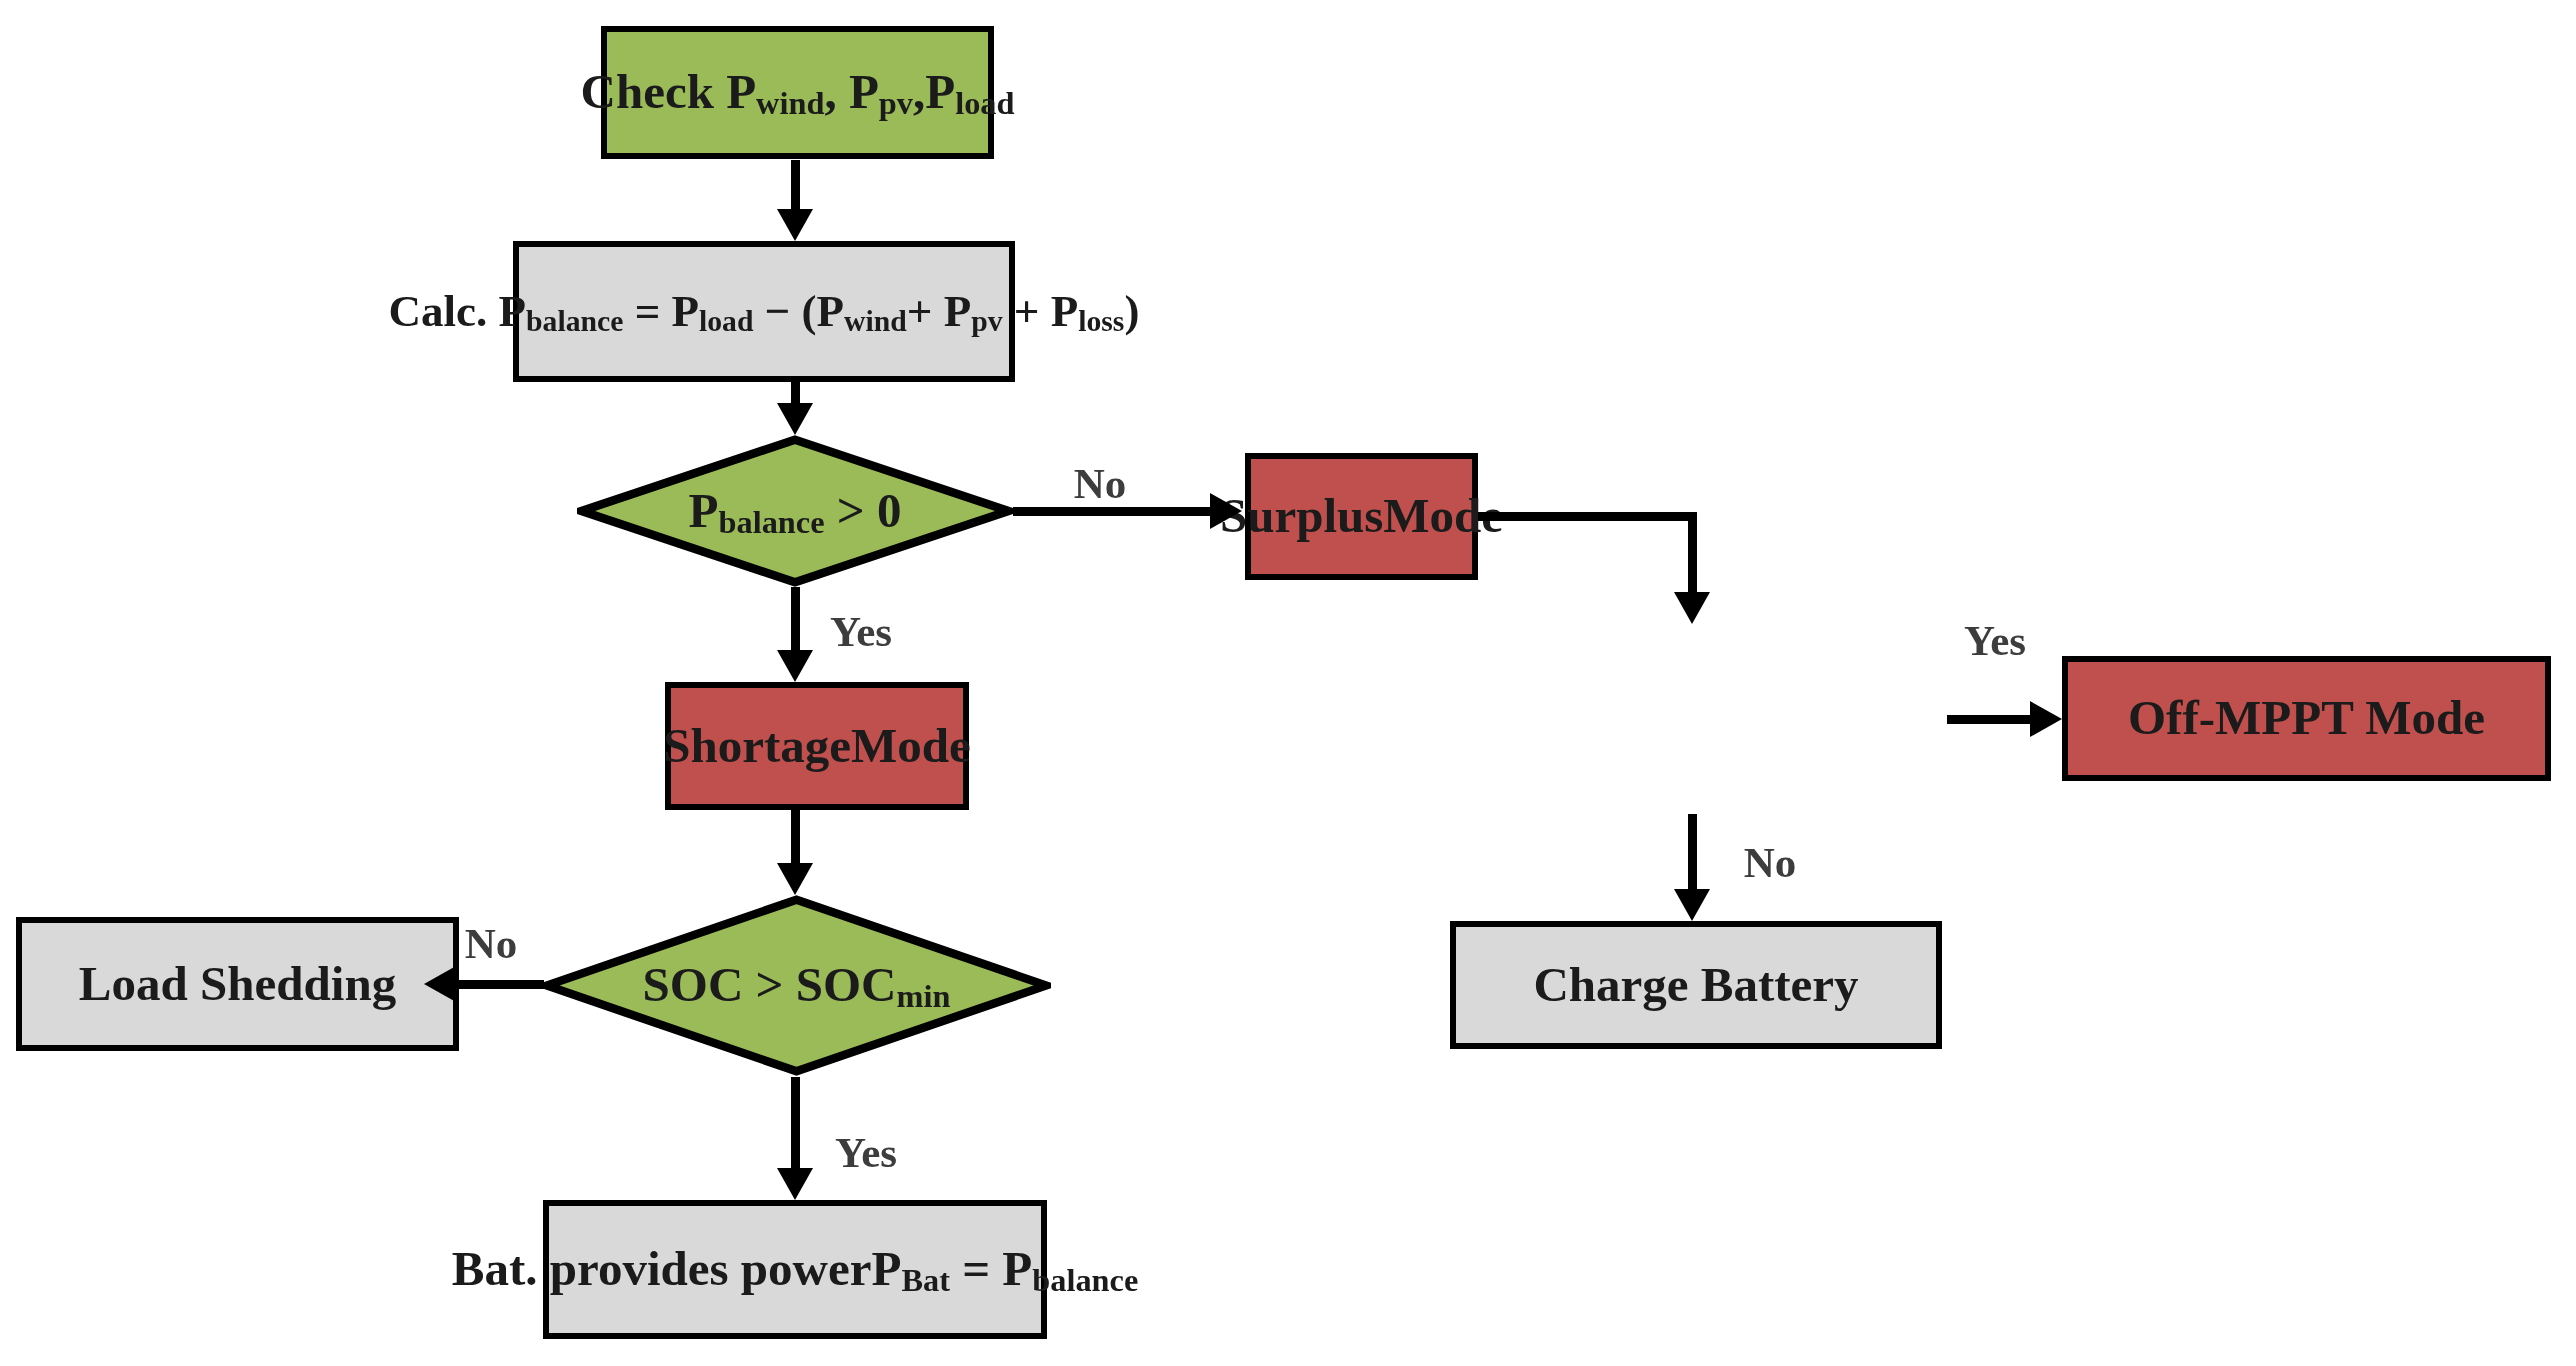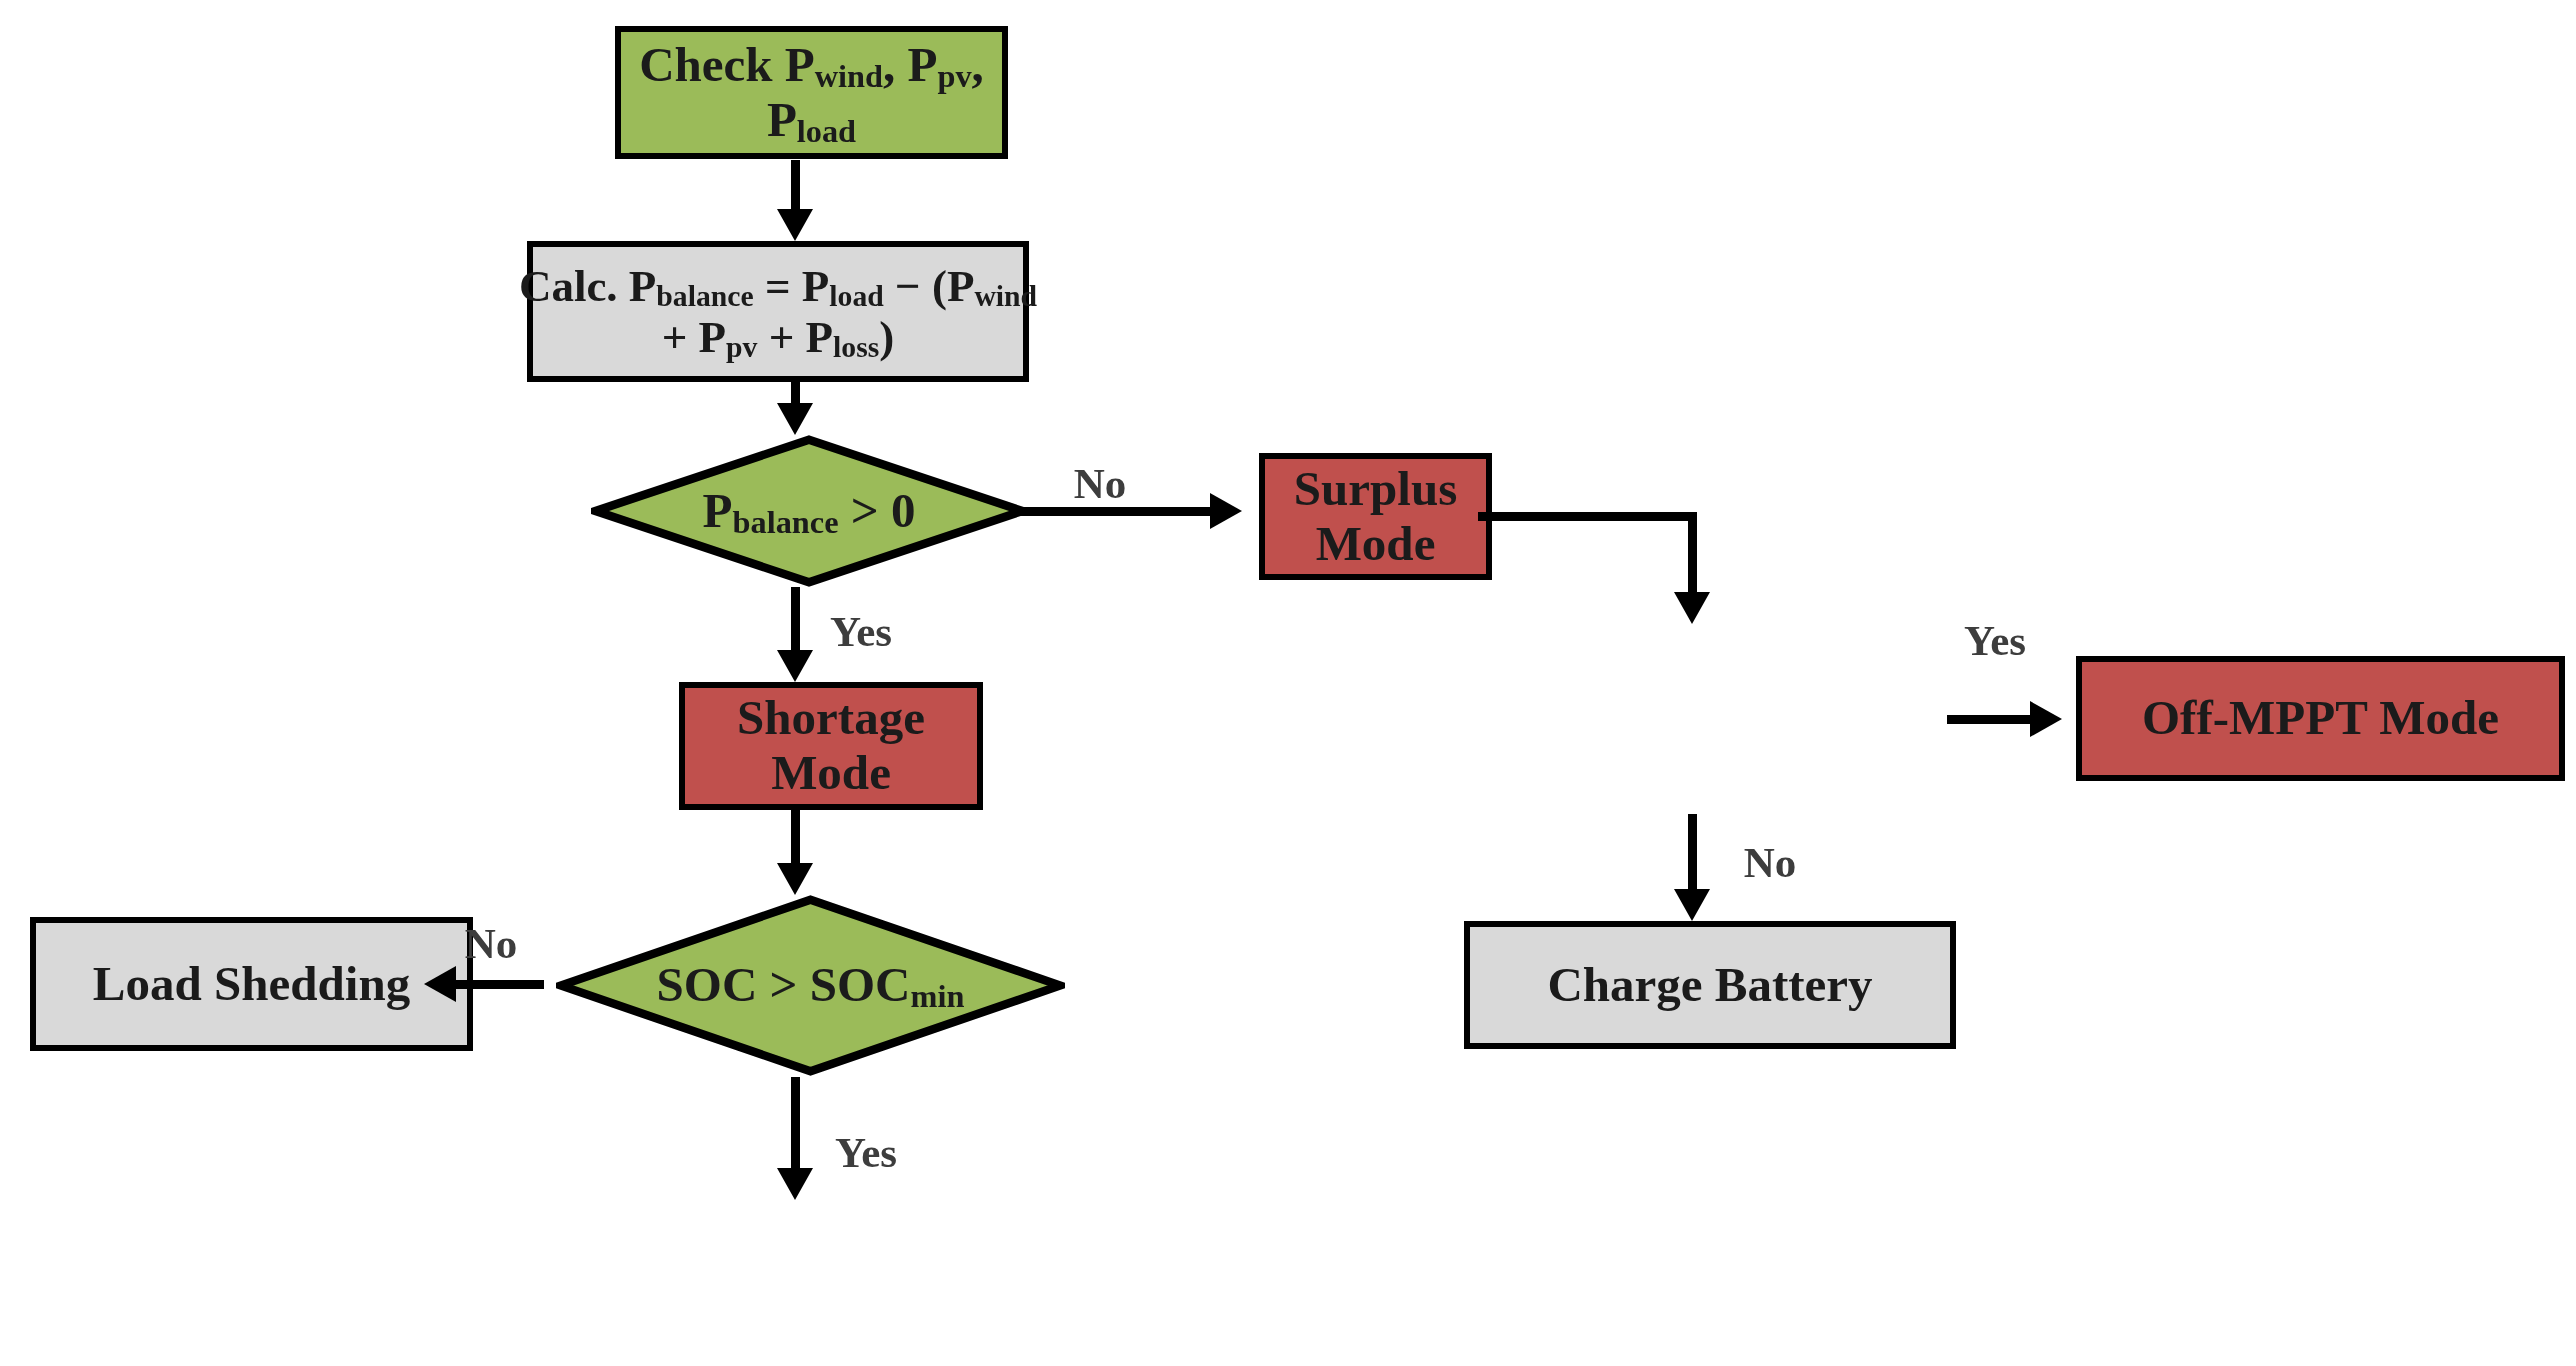--- a/index.html
+++ b/index.html
@@ -15,28 +15,27 @@
   html,body{background:var(--canvas-bg);}
   #canvas{
     position:relative;
     width:2576px;height:1367px;
     background:var(--canvas-bg);
     font-family:"Liberation Serif","DejaVu Serif",serif;
     overflow:hidden;
   }
   .node{
     position:absolute;
-    display:flex;flex-direction:column;
+    display:flex;flex-direction:row;
     align-items:center;justify-content:center;
     text-align:center;
     font-weight:700;
     color:var(--node-text);
     font-size:49px;
     line-height:1.12;
-    margin-left:14px;
   }
   .box{border:6.6px solid var(--border);}
   .fill-green{background:var(--process-green);}
   .fill-red{background:var(--mode-red);}
   .fill-gray{background:var(--neutral-gray);}
   .diamond{border:none;background:transparent;}
   .diamond svg{position:absolute;left:0;top:0;width:100%;height:100%;}
   .diamond polygon{fill:var(--process-green);stroke:var(--border);stroke-width:9;stroke-linejoin:miter;}
   .dlabel{position:relative;z-index:2;}
   .nl{white-space:nowrap;}
@@ -102,20 +101,24 @@
     <svg viewBox="0 0 542 193" preserveAspectRatio="none">
       <polygon points="271,5 537,96.5 271,188 5,96.5"></polygon>
     </svg>
     <div class="dlabel nl">SOC &gt; SOC<sub>min</sub></div>
   </div>
 
   <div class="node box fill-gray" style="left:16px;top:917px;width:443px;height:134px">
     <div class="nl">Load Shedding</div>
   </div>
 
+  <div class="node box fill-gray" style="left:543px;top:1200px;width:504px;height:139px">
+    <div class="nl">Bat. provides power</div>
+    <div class="nl">P<sub>Bat</sub> = P<sub>balance</sub></div>
+  </div>
 
   <div class="vline" style="left:791px;top:160px;height:52px"></div>
   <div class="ah ah-down" style="left:777px;top:209px"></div>
 
   <div class="vline" style="left:791px;top:382px;height:22.5px"></div>
   <div class="ah ah-down" style="left:777px;top:403px"></div>
 
   <div class="hline" style="left:1013px;top:507px;width:199px"></div>
   <div class="ah ah-right" style="left:1210px;top:493px"></div>
 

